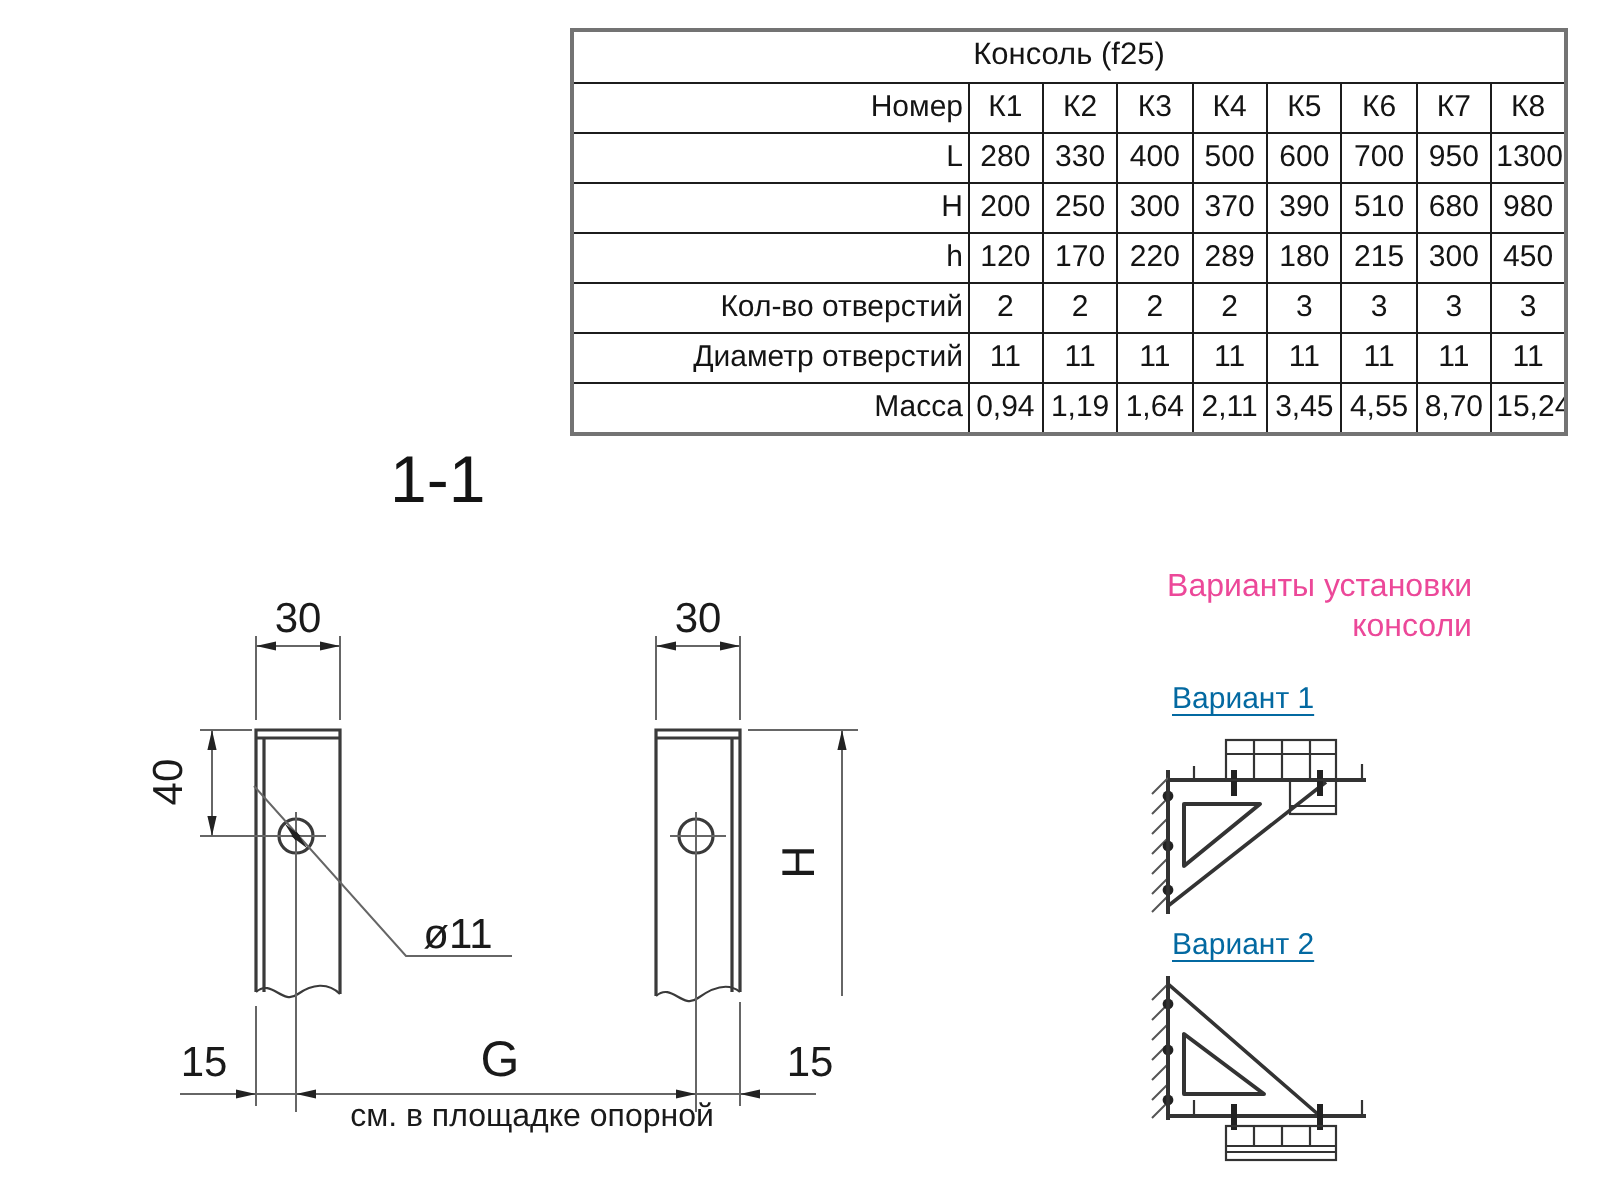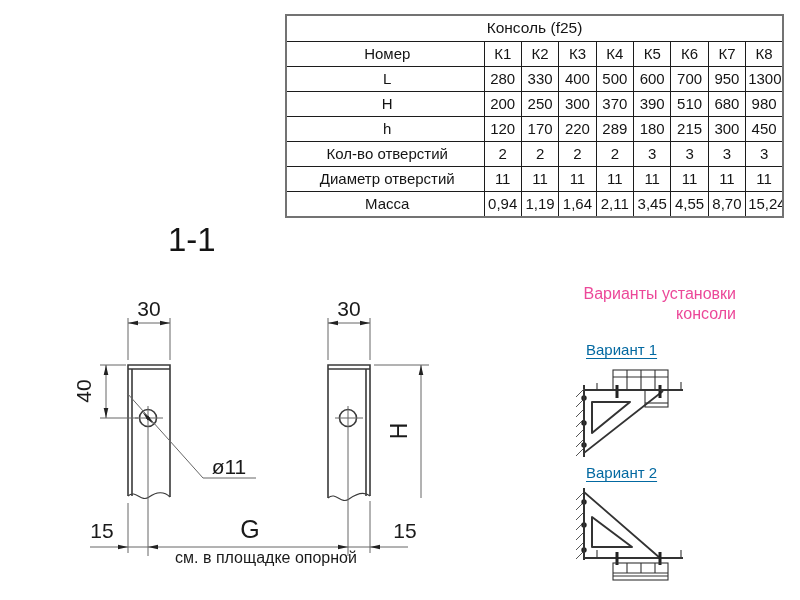--- a/index.html
+++ b/index.html
@@ -4,29 +4,29 @@
 <style>
   html,body{margin:0;padding:0;background:#fff}
   .sheet{position:relative;width:800px;height:600px;background:#ffffff;overflow:hidden;
          font-family:"Liberation Sans",sans-serif;color:#1a1a1a}
 
   
   .note{position:absolute;left:18px;top:52px;font-size:15.5px;line-height:19.5px;color:#181818}
   .note-line.indent{padding-left:26px}
 
   
-  .section-label{position:absolute;left:168px;top:221px;font-size:33px;color:#141414}
+  .section-label{position:absolute;left:195px;top:221px;font-size:33px;color:#141414}
 
   
   .spec-table{position:absolute;left:285px;top:14px;width:499px;border-collapse:collapse;
               table-layout:fixed;font-size:15px;color:#141414;border:2px solid #737373}
   .spec-table th,.spec-table td{border:1px solid #1c1c1c;font-weight:400;height:24px;
               padding:0 2px;text-align:center;line-height:1.05;overflow:hidden;white-space:nowrap}
   .spec-table th.title-cell{height:25px;font-size:15.5px}
-  .spec-table td.lbl{text-align:center;padding-left:6px}
+  .spec-table td.lbl{text-align:right;padding-left:6px}
 
   
   .dim-drawing{position:absolute;left:60px;top:290px}
   .variants-drawing{position:absolute;left:540px;top:360px}
   svg text{font-family:"Liberation Sans",sans-serif;fill:#1a1a1a}
   .t21{font-size:21px}.t25{font-size:25px}.t23{font-size:23px}.t16{font-size:16px}
   .obj{stroke:#3a3a3a;stroke-width:1.6;fill:none}
   .obj .wave{stroke-width:1.1}
   .thin{stroke:#666;stroke-width:1;fill:none}
   .arr{fill:#222;stroke:none}

